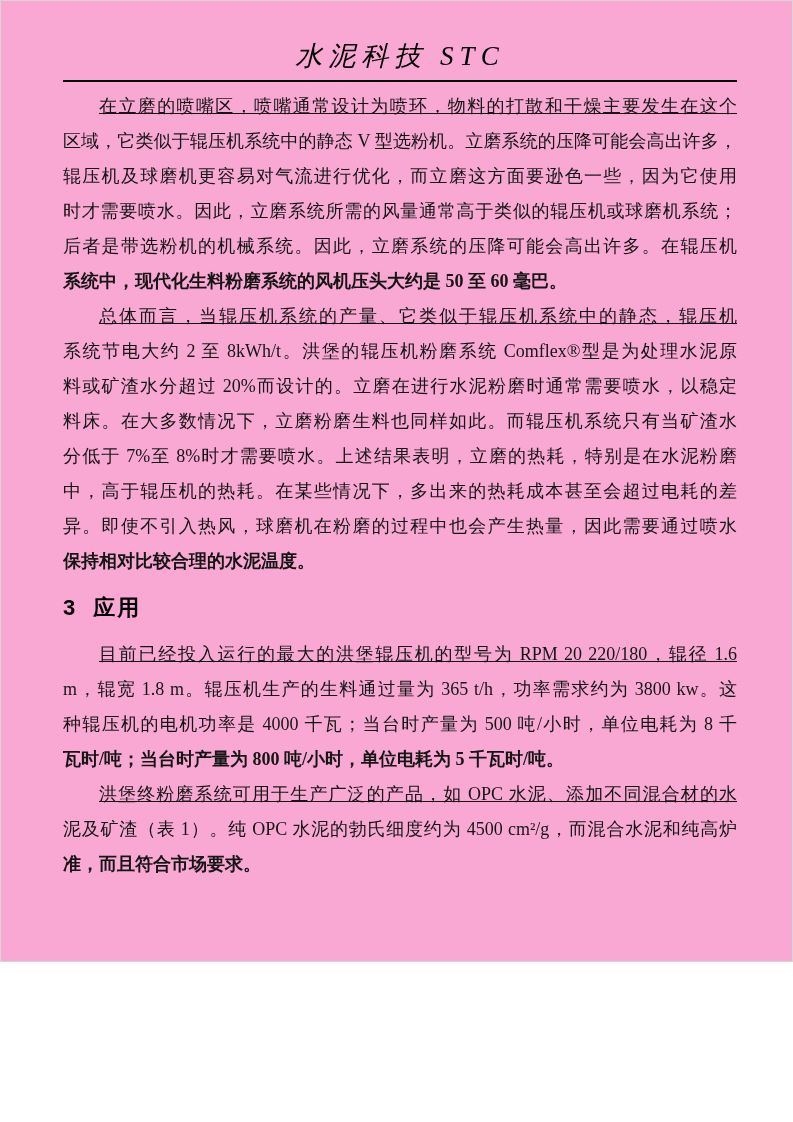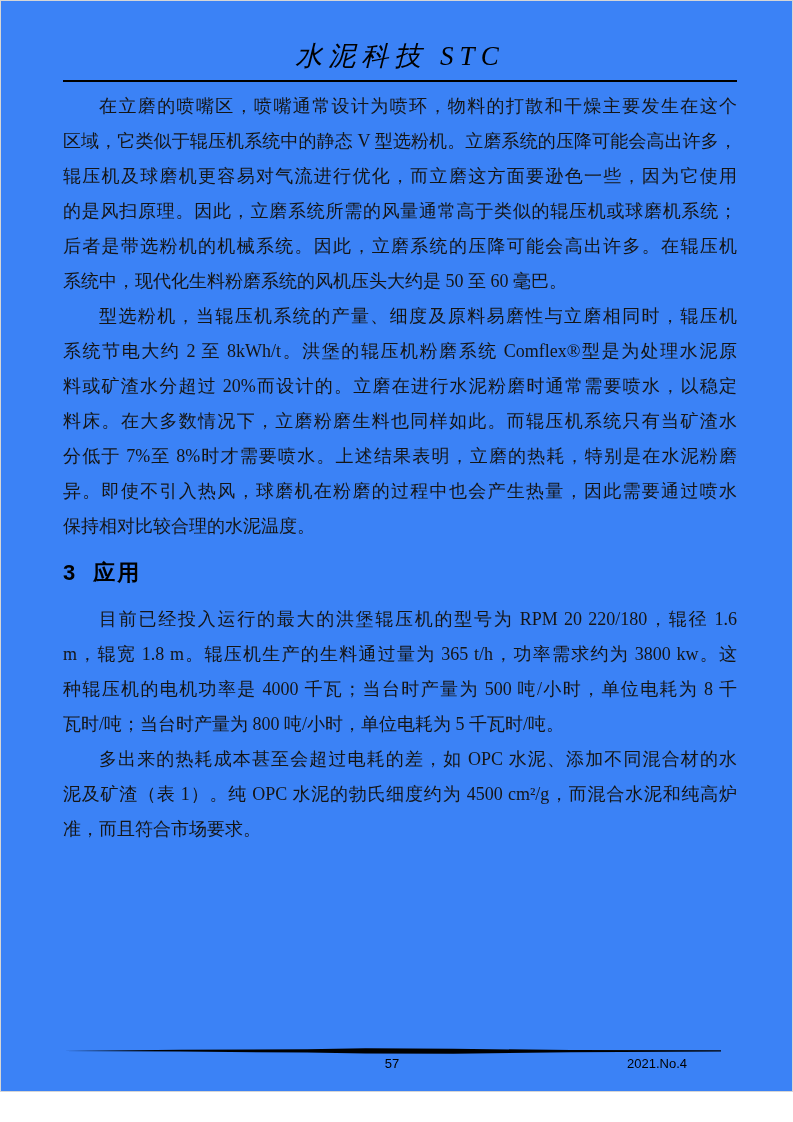--- a/index.html
+++ b/index.html
@@ -1,21 +1,21 @@
 <!DOCTYPE html>
 <html><head>
 <meta charset="utf-8">
 <style>
   * { margin: 0; padding: 0; box-sizing: border-box; }
   html, body { background: #ffffff; }
   .page {
     position: relative;
     width: 793px;
-    height: 1092px;
-    background: #3b82f6;
+    height: 962px;
+    background: #f9a8d4;
     color: #111111;
     font-family: "Liberation Serif", "DejaVu Serif", serif;
     box-shadow: inset 0 0 0 1px #d6d6d6;
     overflow: hidden;
   }
   
   .header { padding-top: 40px; margin: 0 56px 0 63px; }
   .journal-title {
     text-align: center;
     font-style: italic;
@@ -34,22 +34,22 @@
   .line {
     font-size: 18px;
     line-height: 35px;
     height: 35px;
     color: #151515;
     text-align: justify;
     text-align-last: justify;
     overflow: hidden;
     white-space: normal;
   }
-  .line.first { text-indent: 2em; }
-  .line.last { text-align: left; text-align-last: left; }
+  .line.first { text-indent: 2em; text-decoration: underline; }
+  .line.last { text-align: left; text-align-last: left; font-weight: bold; }
   .section-heading {
     margin: 14px 0;
     height: 30px;
     line-height: 30px;
     font-family: "Liberation Sans", "DejaVu Sans", sans-serif;
     font-weight: bold;
     font-size: 22px;
     color: #000;
     display: flex;
     align-items: baseline;
@@ -82,49 +82,50 @@
     <div class="journal-title">水泥科技 STC</div>
     <div class="header-rule"></div>
   </div>
 
   <div class="body">
 
     <div class="para">
       <div class="line first">在立磨的喷嘴区，喷嘴通常设计为喷环，物料的打散和干燥主要发生在这个</div>
       <div class="line">区域，它类似于辊压机系统中的静态 V 型选粉机。立磨系统的压降可能会高出许多，</div>
       <div class="line">辊压机及球磨机更容易对气流进行优化，而立磨这方面要逊色一些，因为它使用</div>
-      <div class="line">的是风扫原理。因此，立磨系统所需的风量通常高于类似的辊压机或球磨机系统；</div>
+      <div class="line">时才需要喷水。因此，立磨系统所需的风量通常高于类似的辊压机或球磨机系统；</div>
       <div class="line">后者是带选粉机的机械系统。因此，立磨系统的压降可能会高出许多。在辊压机</div>
       <div class="line last">系统中，现代化生料粉磨系统的风机压头大约是 50 至 60 毫巴。</div>
     </div>
 
     <div class="para">
-      <div class="line first">型选粉机，当辊压机系统的产量、细度及原料易磨性与立磨相同时，辊压机</div>
+      <div class="line first">总体而言，当辊压机系统的产量、它类似于辊压机系统中的静态，辊压机</div>
       <div class="line">系统节电大约 2 至 8kWh/t。洪堡的辊压机粉磨系统 Comflex®型是为处理水泥原</div>
       <div class="line">料或矿渣水分超过 20%而设计的。立磨在进行水泥粉磨时通常需要喷水，以稳定</div>
       <div class="line">料床。在大多数情况下，立磨粉磨生料也同样如此。而辊压机系统只有当矿渣水</div>
       <div class="line">分低于 7%至 8%时才需要喷水。上述结果表明，立磨的热耗，特别是在水泥粉磨</div>
+      <div class="line">中，高于辊压机的热耗。在某些情况下，多出来的热耗成本甚至会超过电耗的差</div>
       <div class="line">异。即使不引入热风，球磨机在粉磨的过程中也会产生热量，因此需要通过喷水</div>
       <div class="line last">保持相对比较合理的水泥温度。</div>
     </div>
 
     <div class="section-heading">
       <span class="sec-num">3</span>
       <span class="sec-title">应用</span>
     </div>
 
     <div class="para">
       <div class="line first">目前已经投入运行的最大的洪堡辊压机的型号为 RPM 20 220/180，辊径 1.6</div>
       <div class="line">m，辊宽 1.8 m。辊压机生产的生料通过量为 365 t/h，功率需求约为 3800 kw。这</div>
       <div class="line">种辊压机的电机功率是 4000 千瓦；当台时产量为 500 吨/小时，单位电耗为 8 千</div>
       <div class="line last">瓦时/吨；当台时产量为 800 吨/小时，单位电耗为 5 千瓦时/吨。</div>
     </div>
 
     <div class="para">
-      <div class="line first">多出来的热耗成本甚至会超过电耗的差，如 OPC 水泥、添加不同混合材的水</div>
+      <div class="line first">洪堡终粉磨系统可用于生产广泛的产品，如 OPC 水泥、添加不同混合材的水</div>
       <div class="line">泥及矿渣（表 1）。纯 OPC 水泥的勃氏细度约为 4500 cm²/g，而混合水泥和纯高炉</div>
       <div class="line last">准，而且符合市场要求。</div>
     </div>
 
   </div>
 
   <div class="footer">
     <svg class="footer-rule-svg" viewBox="0 0 674 8" preserveAspectRatio="none">
       <path d="M0,4 L120,2.8 L250,2.2 L310,1.2 L400,1.8 L520,3 L674,3.2
                L674,4.6 L520,5.2 L400,6.8 L310,6.4 L250,5.6 L120,4.6 Z" fill="#000000"></path>

